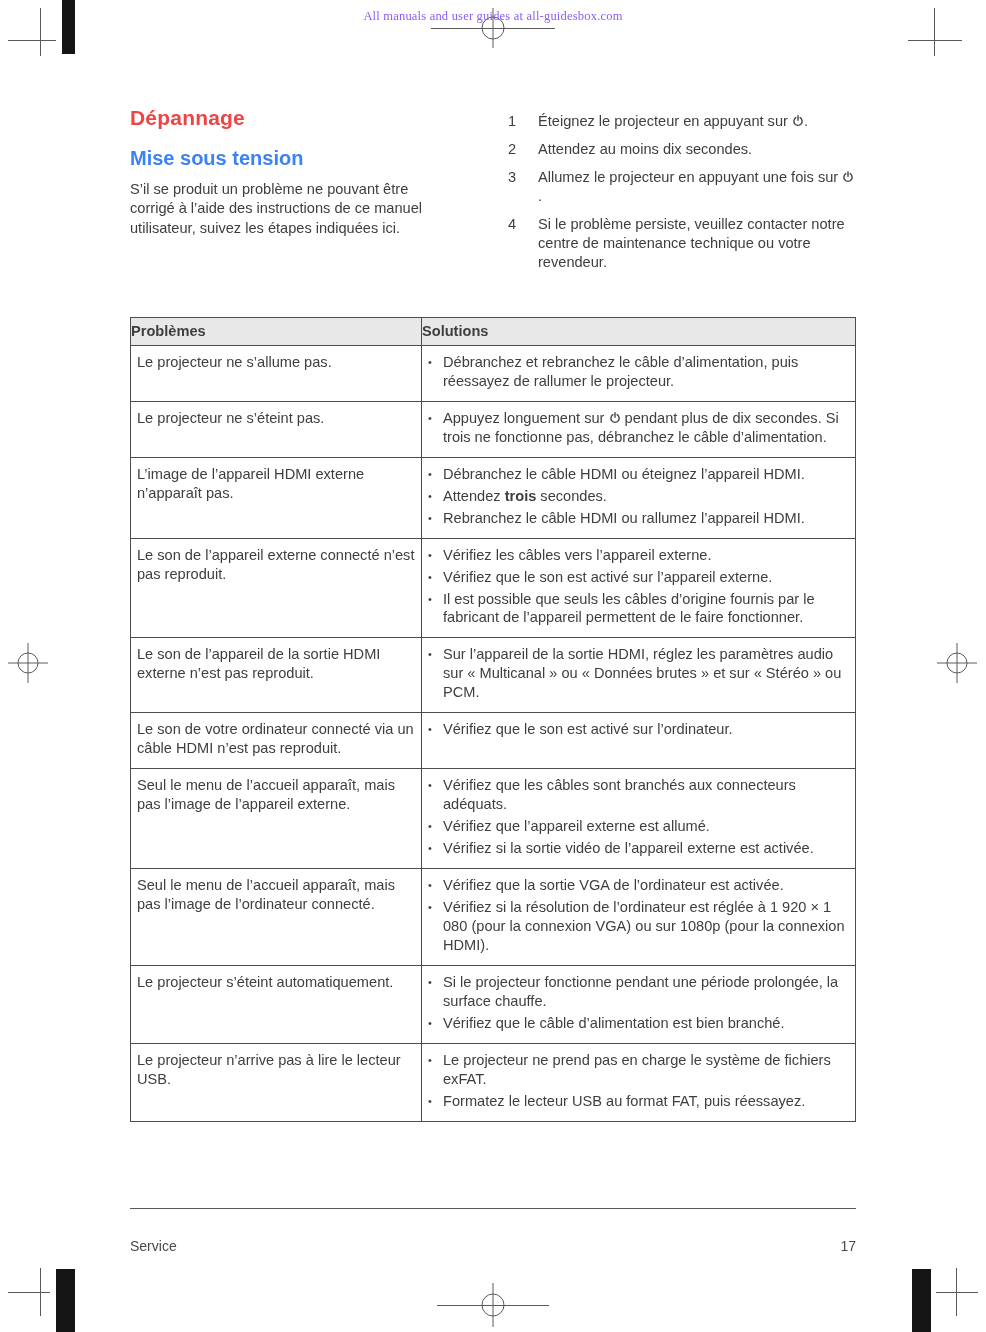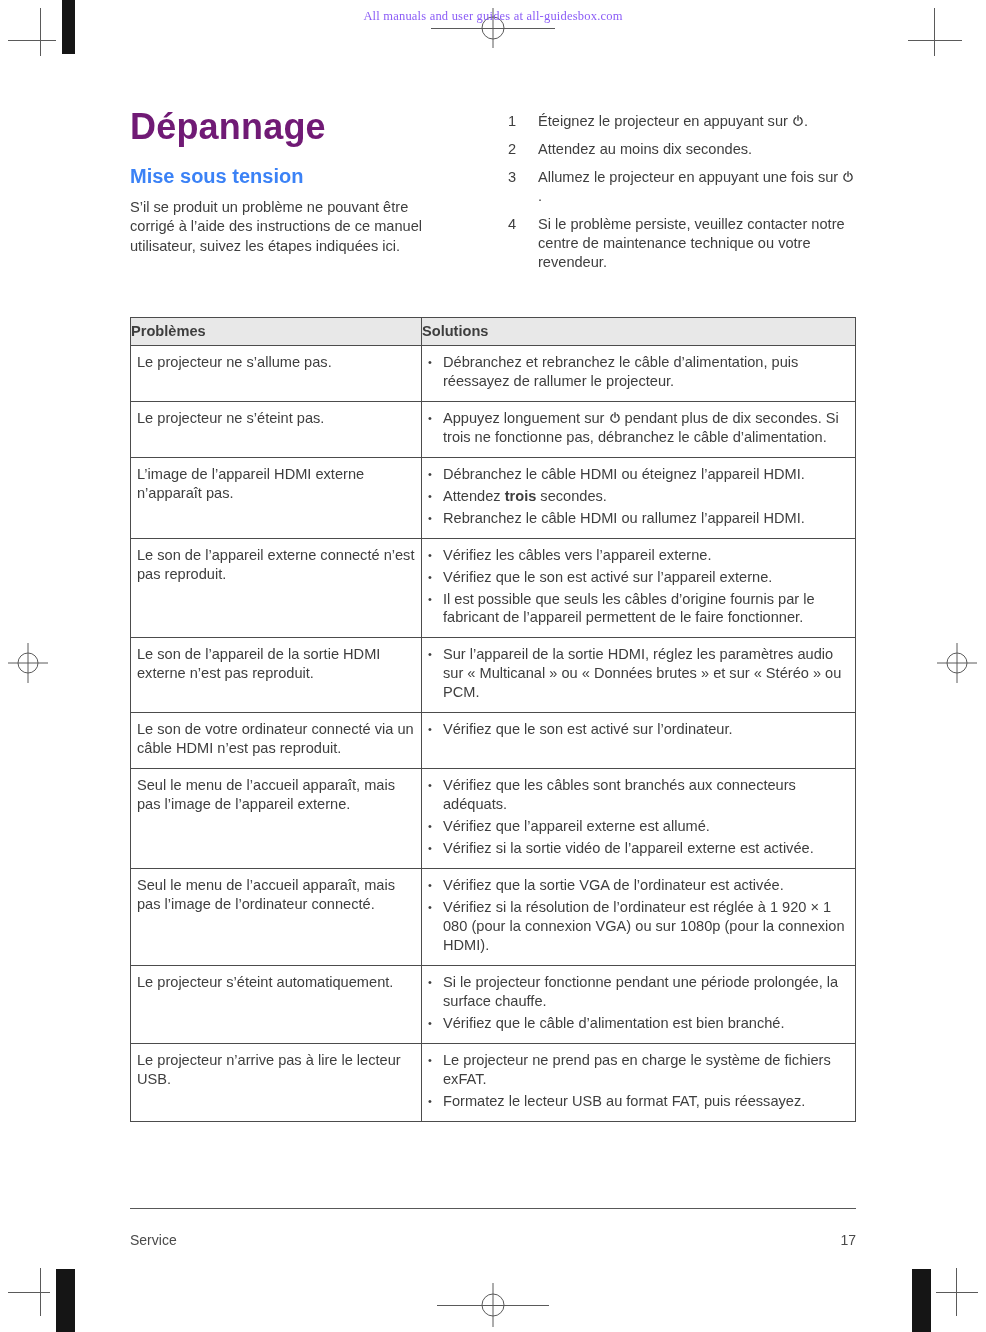--- a/index.html
+++ b/index.html
@@ -11,21 +11,21 @@
   }
   .reg-marks { position:absolute; left:0; top:0; width:986px; height:1332px; pointer-events:none; }
   .top-note {
     position:absolute; top:9px; left:0; width:100%; text-align:center;
     font-family:"Liberation Serif", serif; font-size:12.5px; color:#8b5cf6; letter-spacing:.2px;
   }
   .content { position:absolute; left:130px; top:106px; width:726px; }
   .intro-row { display:flex; align-items:flex-start; }
   .left-col { flex:0 0 307px; width:307px; }
   .right-col { flex:1; margin-left:71px; padding-top:6px; }
-  .page-title { font-size:36px; font-weight:700; color:#701a75; letter-spacing:.2px; }
+  .page-title { font-size:21px; font-weight:700; color:#ef4444; letter-spacing:.2px; }
   .section-title { font-size:20px; font-weight:700; margin-top:17px; color:#3b82f6; }
   .intro { margin-top:10px; font-size:14.6px; line-height:1.32; }
   .steps { list-style:none; }
   .step { display:flex; font-size:14.6px; line-height:1.3; margin-bottom:9px; }
   .step-num { flex:0 0 30px; width:30px; }
   .step-text { flex:1; }
   table.ts { border-collapse:collapse; width:100%; margin-top:36px; }
   .ts th, .ts td {
     border:1px solid var(--table-border,#4c4c4c);
     vertical-align:top; text-align:left; font-size:14.6px;
@@ -34,21 +34,21 @@
   .ts td { padding:7px 6px 10px; line-height:1.3; }
   td.problem, th.problem-h { width:291px; }
   .sol { display:flex; margin-bottom:3px; }
   .sol:last-child { margin-bottom:0; }
   .bullet { flex:0 0 15px; width:15px; font-size:11px; line-height:1.7; color:#3e3e3e; }
   .sol-text { flex:1; }
   .power-icon { display:inline-block; width:12px; height:12px; vertical-align:-1px; color:#3e3e3e; }
   .power-icon svg { width:12px; height:12px; display:block; }
   .footer {
     position:absolute; left:130px; top:1208px; width:726px;
-    border-top:1px solid #585858; padding-top:23px;
+    border-top:1px solid #585858; padding-top:29px;
     display:flex; justify-content:space-between;
     font-size:14px; color:#4a4a4a;
   }
 </style>
 </head>
 <body>
 
 <svg class="reg-marks" viewBox="0 0 986 1332" aria-hidden="true">
   <g stroke="#5a5a5a" stroke-width="1" fill="none">
 

